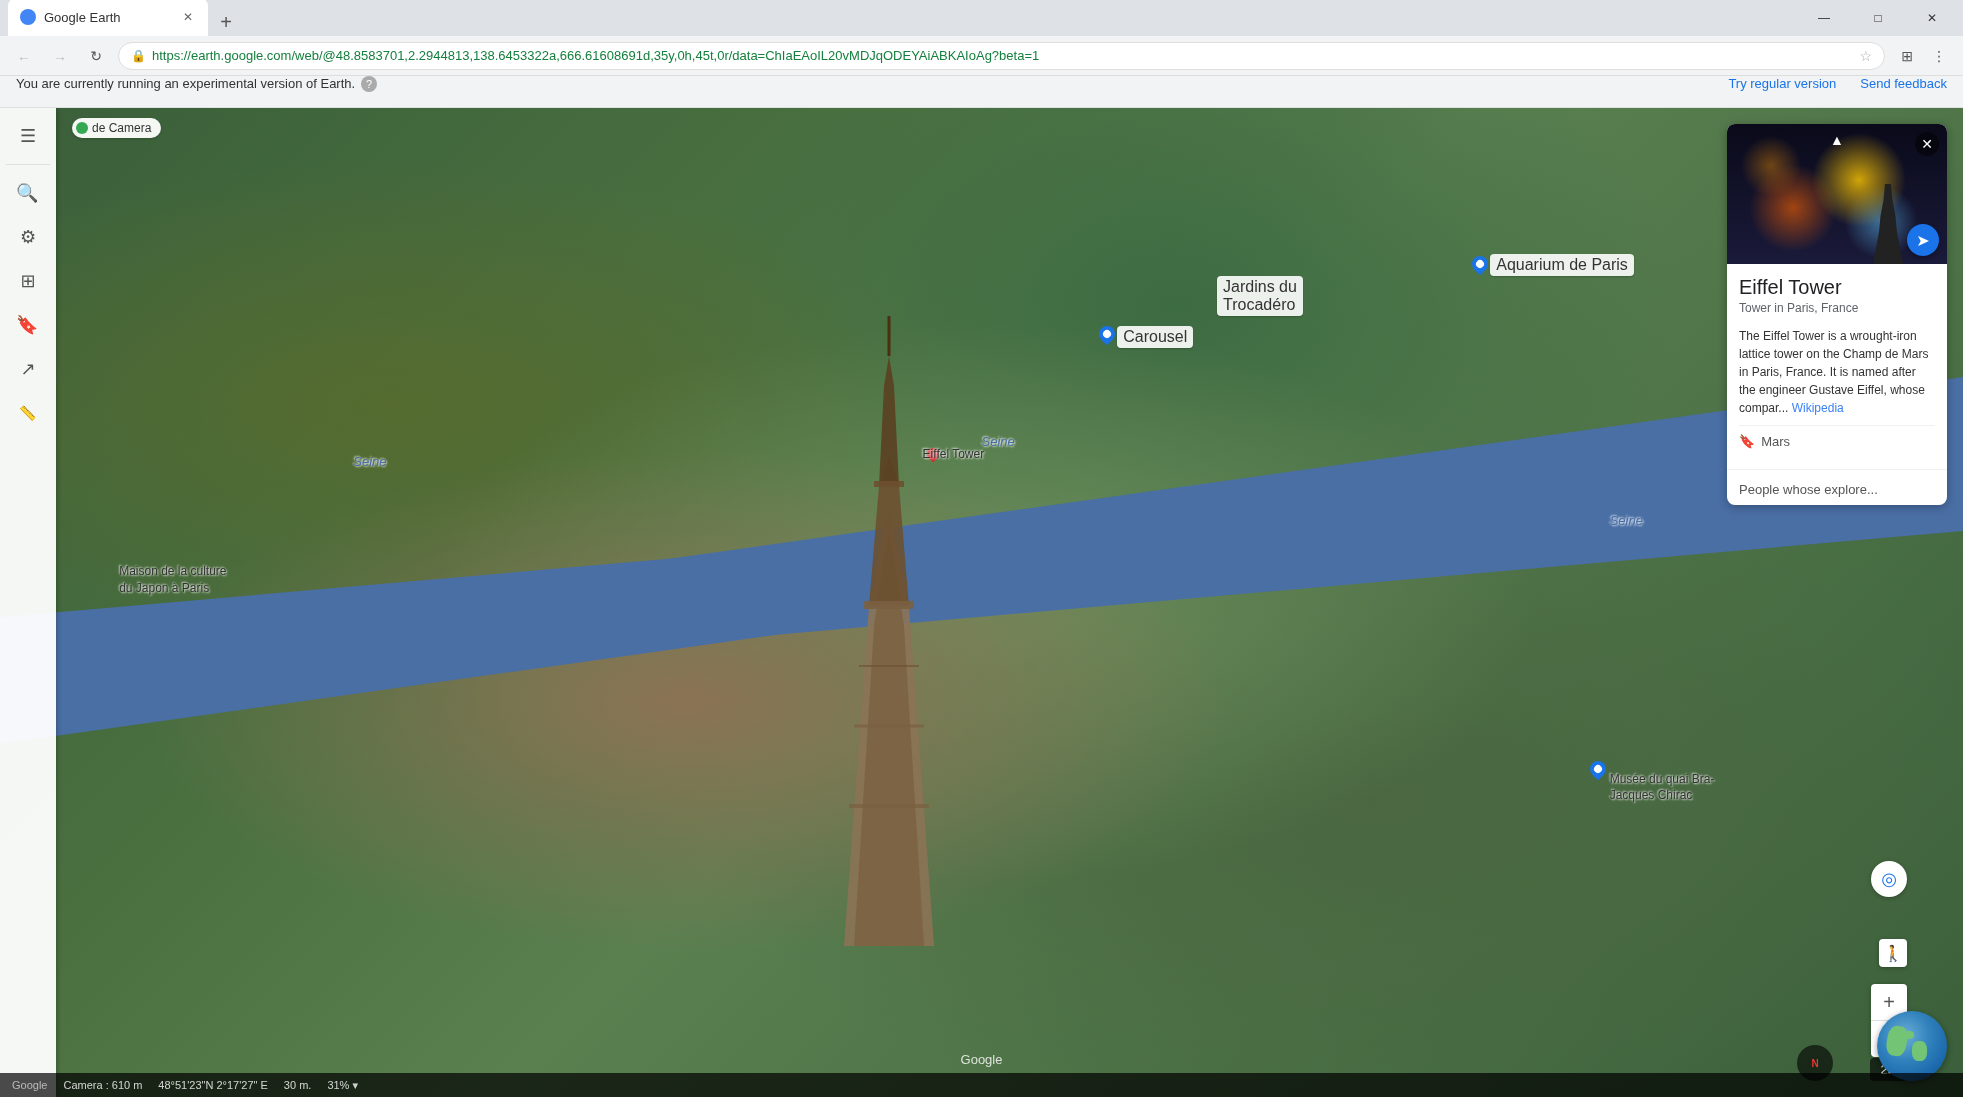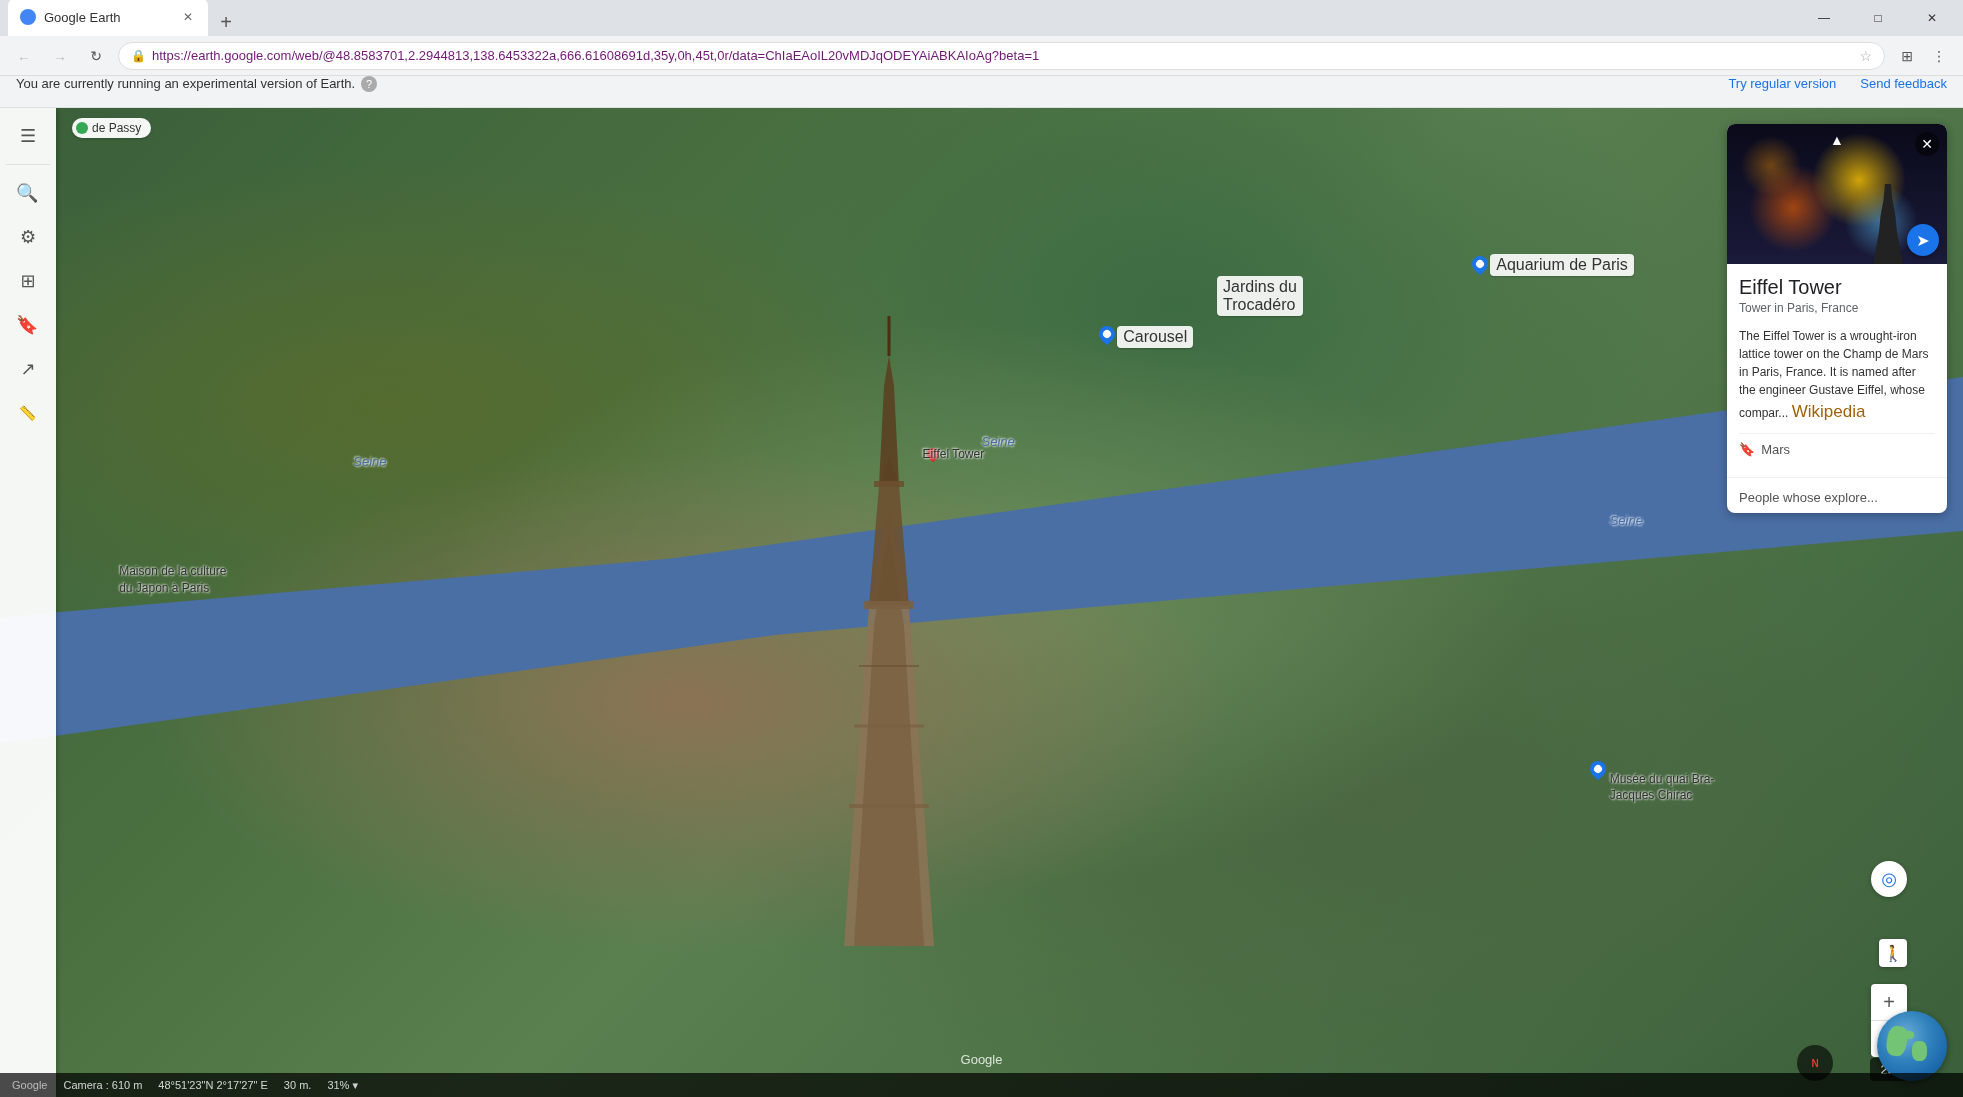--- a/index.html
+++ b/index.html
@@ -92,21 +92,21 @@
       border-radius: 14px;
       display: flex;
       align-items: center;
       padding: 0 12px;
       font-size: 13px;
       color: #333;
       border: 1px solid #ddd;
       gap: 6px;
     }
     .url-lock { font-size: 12px; color: #555; }
-    .url-text { flex: 1; font-size: 13px; color: #701a75; overflow: hidden; text-overflow: ellipsis; white-space: nowrap; }
+    .url-text { flex: 1; font-size: 13px; color: #15803d; overflow: hidden; text-overflow: ellipsis; white-space: nowrap; }
     .url-star { font-size: 14px; color: #aaa; cursor: pointer; }
     .address-bar-right {
       display: flex;
       gap: 4px;
       align-items: center;
     }
     .addr-btn {
       width: 28px; height: 28px;
       border-radius: 50%;
       display: flex; align-items: center; justify-content: center;
@@ -359,22 +359,22 @@
       color: #5f6368;
       margin-bottom: 12px;
     }
     .panel-description {
       font-size: 12px;
       color: #333;
       line-height: 1.5;
       margin-bottom: 8px;
     }
     .panel-wikipedia {
-      font-size: 17px;
-      color: #a16207;
+      font-size: 12px;
+      color: #3b82f6;
       cursor: pointer;
     }
     .panel-save-btn {
       display: flex;
       align-items: center;
       gap: 6px;
       padding: 8px 0;
       font-size: 13px;
       color: #555;
       cursor: pointer;
@@ -605,21 +605,21 @@
           <rect x="50" y="175" width="30" height="6" fill="#6b5030" opacity="0.9"></rect>
 
           <line x1="25" y1="500" x2="105" y2="500" stroke="#7a6040" stroke-width="4" opacity="0.7"></line>
           <line x1="30" y1="420" x2="100" y2="420" stroke="#7a6040" stroke-width="3" opacity="0.7"></line>
           <line x1="35" y1="360" x2="95" y2="360" stroke="#6b5030" stroke-width="2" opacity="0.6"></line>
         </svg>
       </div>
 
       <div class="de-passy-marker">
         <div class="de-passy-dot"></div>
-        <span>de Passy</span>
+        <span>de Camera</span>
       </div>
 
       <div class="map-label water" style="left:18%;top:35%;">Seine</div>
       <div class="map-label water" style="left:50%;top:33%;">Seine</div>
       <div class="map-label water" style="left:82%;top:41%;">Seine</div>
 
       <div style="position:absolute;left:47%;top:35%;display:flex;align-items:center;gap:4px;">
         <div class="map-pin"></div>
         <div class="map-label">Eiffel Tower</div>
       </div>

